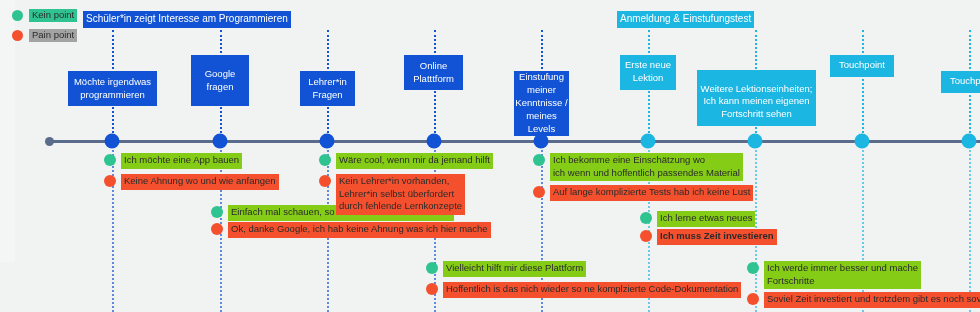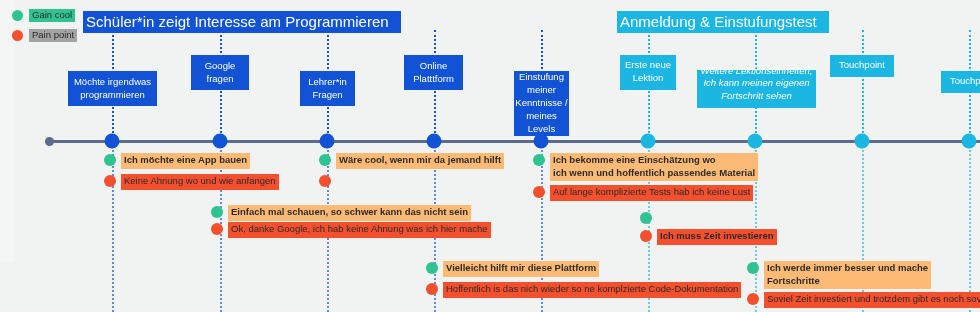--- a/index.html
+++ b/index.html
@@ -44,24 +44,24 @@
     padding: 1px 3px 2px 3px;
     line-height: 1.1;
     white-space: nowrap;
   }
   .hl-green { background: #2ec391; }
   .hl-red   { background: #a3a3a3; }
 
   
   .phase-label {
     position: absolute;
-    font-size: 15px;
+    font-size: 10px;
     line-height: 1.15;
     color: #ffffff;
-    padding: 2px 12px 3px 3px;
+    padding: 2px 3px 3px 3px;
     white-space: nowrap;
   }
   .phase-blue { background: #1153d4; }
   .phase-cyan { background: #1cb6e3; }
 
   
   .axis {
     position: absolute;
     left: 49px;
     top: 140px;
@@ -125,33 +125,33 @@
   }
   .dot-green { background: #2ec391; }
   .dot-red   { background: #f4502e; }
   .entry-text {
     font-size: 9.5px;
     line-height: 1.32;
     color: #2b2b2b;
     white-space: pre;
     padding: 1px 3px 2px 3px;
   }
-  .txt-green { background: #fdba74; font-weight: bold; }
+  .txt-green { background: #84cc16; }
   .txt-red   { background: #f4502e; }
 </style>
 </head>
 <body>
 
 <div id="canvas">
   <div class="left-band"></div>
 
   <div id="legend">
       <div class="legend-row" style="left: 12px; top: 9px;">
         <div class="legend-dot" style="background: rgb(46, 195, 145);"></div>
-        <div class="legend-label hl-green">Gain cool</div>
+        <div class="legend-label hl-green">Kein point</div>
       </div>
       <div class="legend-row" style="left: 12px; top: 29px;">
         <div class="legend-dot" style="background: rgb(244, 80, 46);"></div>
         <div class="legend-label hl-red">Pain point</div>
       </div>
     </div>
 
   <div id="phases">
       <div class="phase-label phase-blue" style="left: 83px; top: 11px; background: rgb(17, 83, 212);">Schüler*in zeigt Interesse am Programmieren</div>
       <div class="phase-label phase-cyan" style="left: 617px; top: 11px; background: rgb(28, 182, 227);">Anmeldung &amp; Einstufungstest</div>
@@ -189,21 +189,21 @@
       <div class="vline vline-cyan" style="left: 862px; top: 141px; height: 171px; border-left-color: rgb(28, 182, 227); opacity: 0.65;"></div>
       <div class="vline vline-cyan" style="left: 969px; top: 30px; height: 111px; border-left-color: rgb(28, 182, 227);"></div>
       <div class="vline vline-cyan" style="left: 969px; top: 141px; height: 171px; border-left-color: rgb(28, 182, 227); opacity: 0.65;"></div>
     </div>
 
   <div id="touchpoints">
       <div class="tp-box tp-blue" style="left: 68px; top: 71px; width: 89px; height: 35px; background: rgb(17, 83, 212);">
         <div style="white-space: pre;">Möchte irgendwas
 programmieren</div>
       </div>
-      <div class="tp-box tp-blue" style="left: 191px; top: 55px; width: 58px; height: 35px; background: rgb(17, 83, 212);">
+      <div class="tp-box tp-blue" style="left: 191px; top: 55px; width: 58px; height: 51px; background: rgb(17, 83, 212);">
         <div style="white-space: pre;">Google
 fragen</div>
       </div>
       <div class="tp-box tp-blue" style="left: 300px; top: 71px; width: 55px; height: 35px; background: rgb(17, 83, 212);">
         <div style="white-space: pre;">Lehrer*in
 Fragen</div>
       </div>
       <div class="tp-box tp-blue" style="left: 404px; top: 55px; width: 59px; height: 35px; background: rgb(17, 83, 212);">
         <div style="white-space: pre;">Online
 Platttform</div>
@@ -212,21 +212,21 @@
         <div style="white-space: pre;">Einstufung
 meiner
 Kenntnisse /
 meines
 Levels</div>
       </div>
       <div class="tp-box tp-cyan" style="left: 620px; top: 55px; width: 56px; height: 35px; background: rgb(28, 182, 227);">
         <div style="white-space: pre;">Erste neue
 Lektion</div>
       </div>
-      <div class="tp-box tp-cyan" style="left: 697px; top: 70px; width: 119px; height: 38px; background: rgb(28, 182, 227); font-style: italic;">
+      <div class="tp-box tp-cyan" style="left: 697px; top: 70px; width: 119px; height: 56px; background: rgb(28, 182, 227);">
         <div style="white-space: pre;">Weitere Lektionseinheiten;
 Ich kann meinen eigenen
 Fortschritt sehen</div>
       </div>
       <div class="tp-box tp-cyan" style="left: 830px; top: 55px; width: 64px; height: 22px; background: rgb(28, 182, 227);">
         <div style="white-space: pre;">Touchpoint</div>
       </div>
       <div class="tp-box tp-cyan" style="left: 941px; top: 71px; width: 64px; height: 22px; background: rgb(28, 182, 227);">
         <div style="white-space: pre;">Touchpoint</div>
       </div>
@@ -248,40 +248,44 @@
       <div class="entry" style="left: 211px; top: 222px;">
         <div class="entry-dot dot-red"></div>
         <div class="entry-text txt-red">Ok, danke Google, ich hab keine Ahnung was ich hier mache</div>
       </div>
       <div class="entry" style="left: 319px; top: 153px;">
         <div class="entry-dot dot-green"></div>
         <div class="entry-text txt-green">Wäre cool, wenn mir da jemand hilft</div>
       </div>
       <div class="entry" style="left: 319px; top: 174px;">
         <div class="entry-dot dot-red"></div>
+        <div class="entry-text txt-red">Kein Lehrer*in vorhanden,
+Lehrer*in selbst überfordert
+durch fehlende Lernkonzepte</div>
       </div>
       <div class="entry" style="left: 426px; top: 261px;">
         <div class="entry-dot dot-green"></div>
         <div class="entry-text txt-green">Vielleicht hilft mir diese Plattform</div>
       </div>
       <div class="entry" style="left: 426px; top: 282px;">
         <div class="entry-dot dot-red"></div>
         <div class="entry-text txt-red">Hoffentlich is das nich wieder so ne komplzierte Code-Dokumentation</div>
       </div>
       <div class="entry" style="left: 533px; top: 153px;">
         <div class="entry-dot dot-green"></div>
         <div class="entry-text txt-green">Ich bekomme eine Einschätzung wo
 ich wenn und hoffentlich passendes Material</div>
       </div>
       <div class="entry" style="left: 533px; top: 185px;">
         <div class="entry-dot dot-red"></div>
         <div class="entry-text txt-red">Auf lange komplizierte Tests hab ich keine Lust</div>
       </div>
       <div class="entry" style="left: 640px; top: 211px;">
         <div class="entry-dot dot-green"></div>
+        <div class="entry-text txt-green">Ich lerne etwas neues</div>
       </div>
       <div class="entry" style="left: 640px; top: 229px; font-weight: bold;">
         <div class="entry-dot dot-red"></div>
         <div class="entry-text txt-red">Ich muss Zeit investieren</div>
       </div>
       <div class="entry" style="left: 747px; top: 261px;">
         <div class="entry-dot dot-green"></div>
         <div class="entry-text txt-green">Ich werde immer besser und mache
 Fortschritte</div>
       </div>

